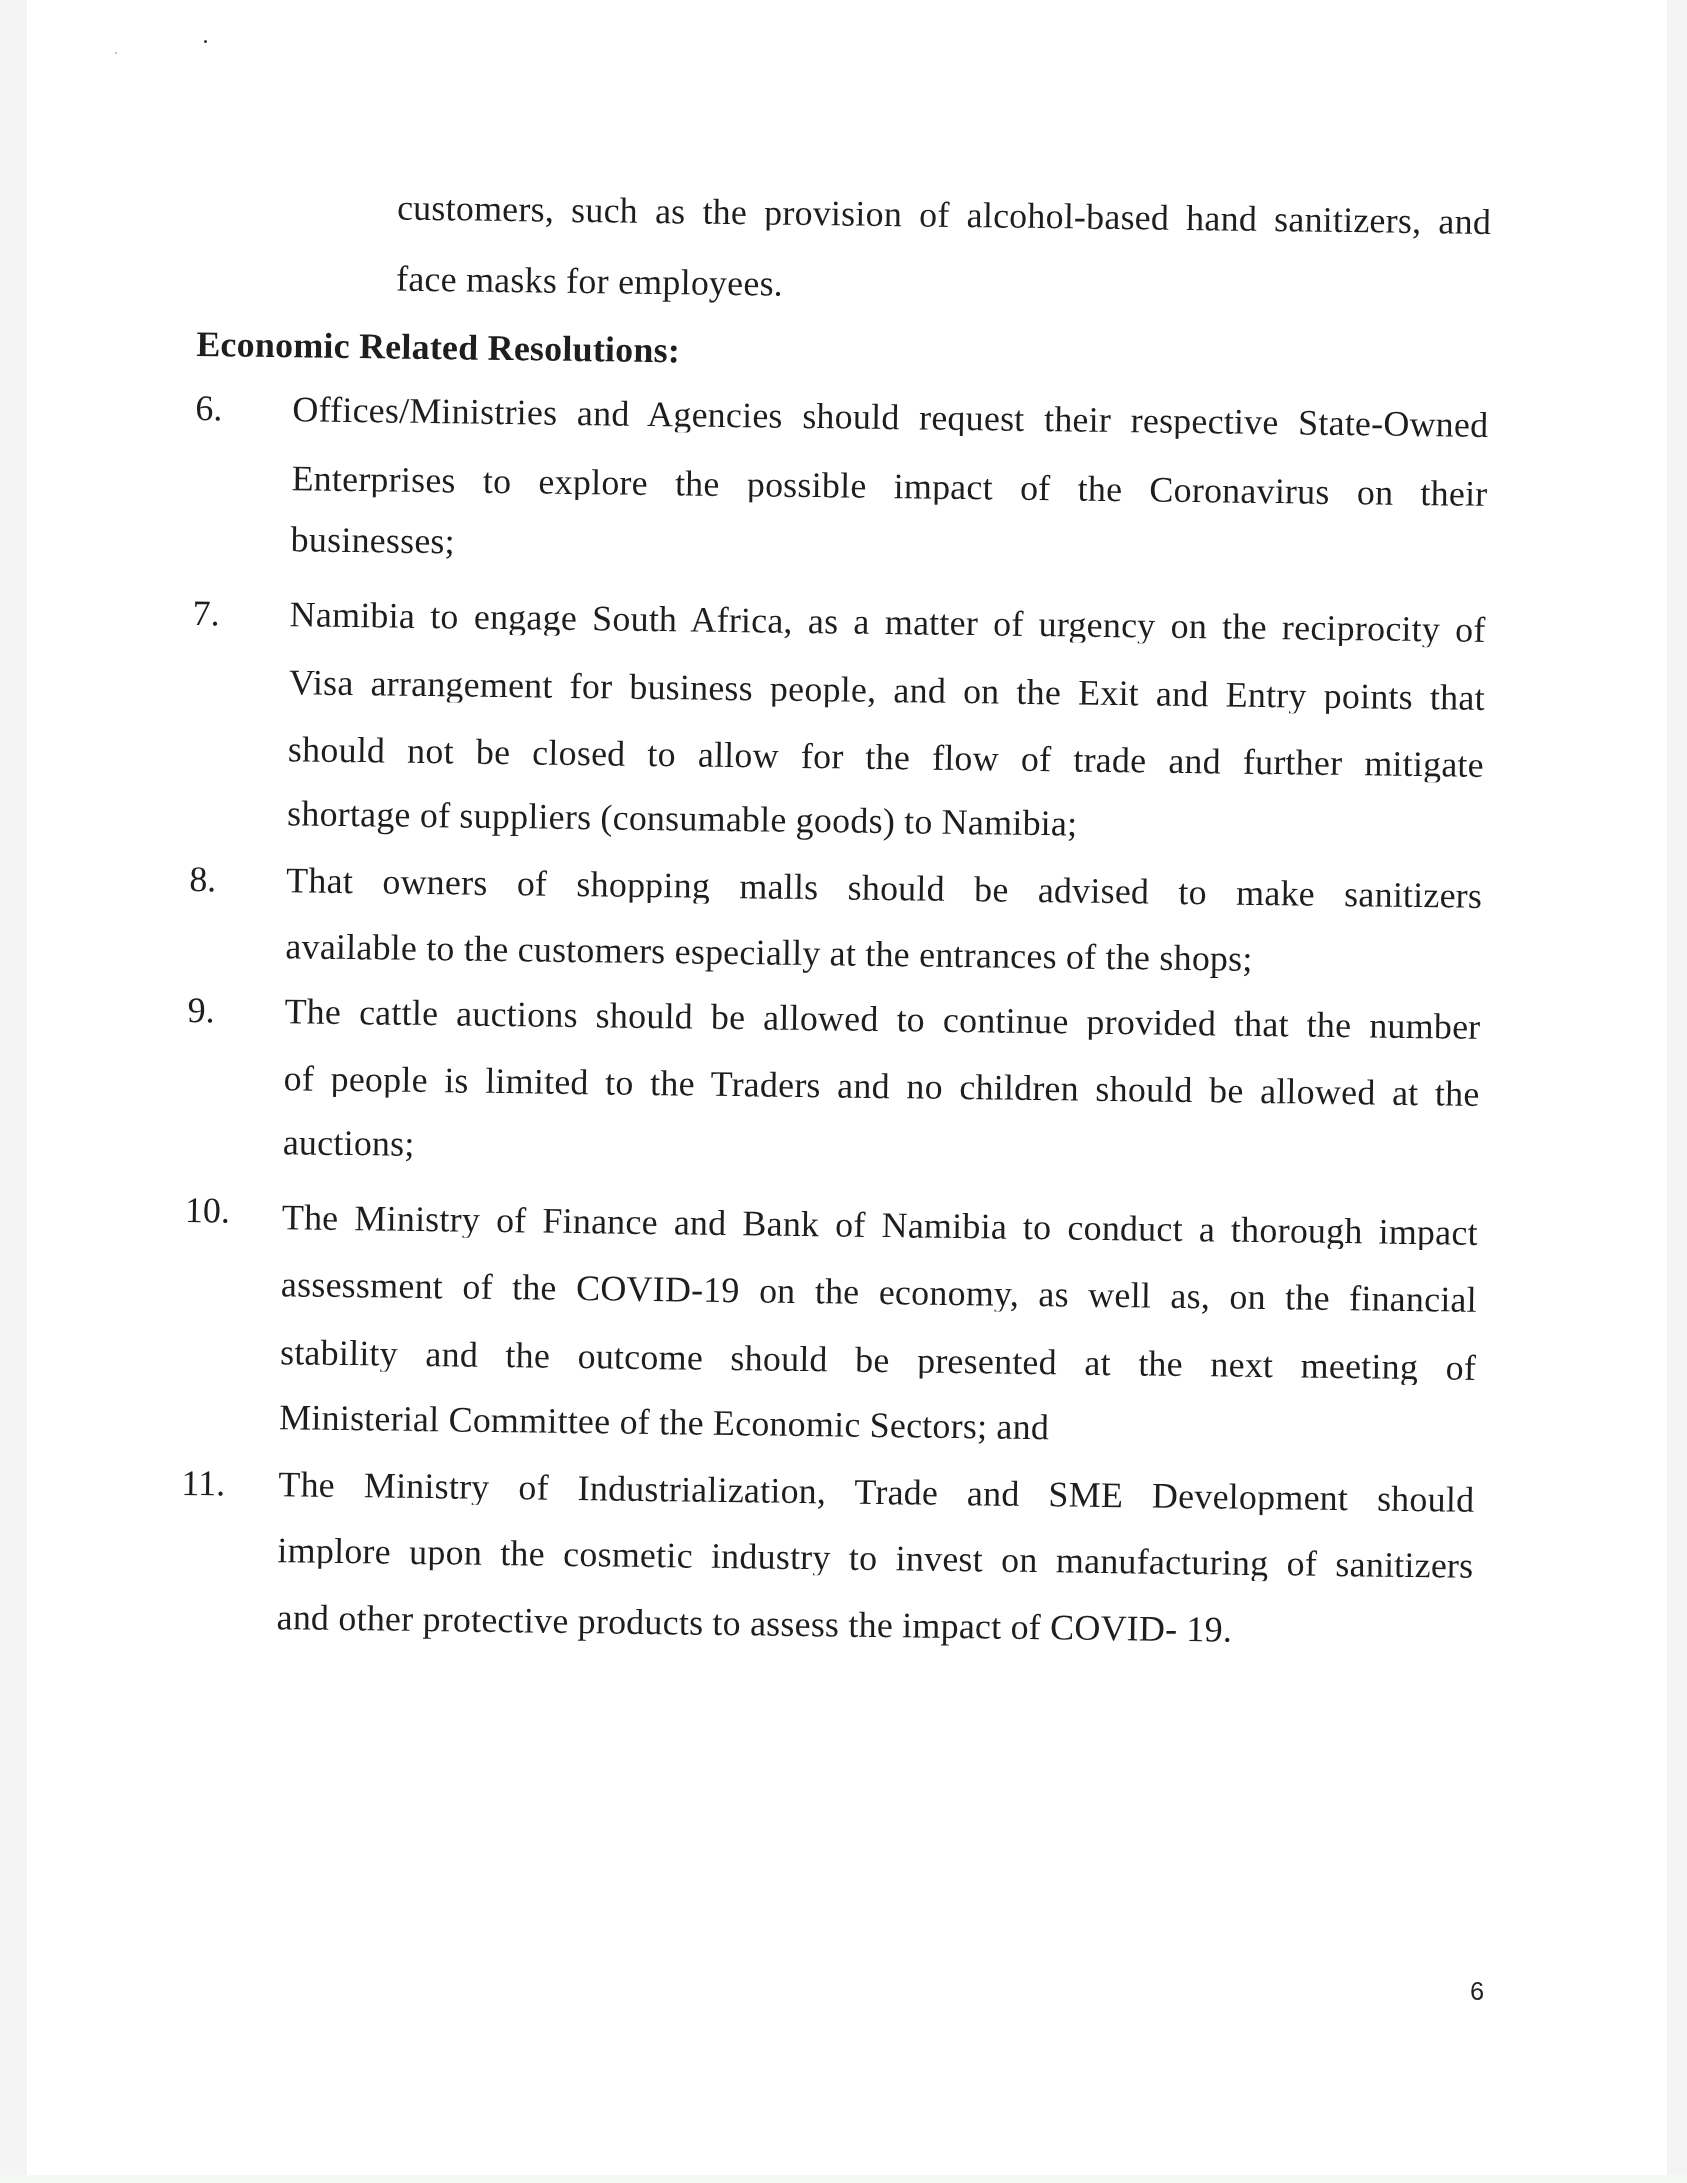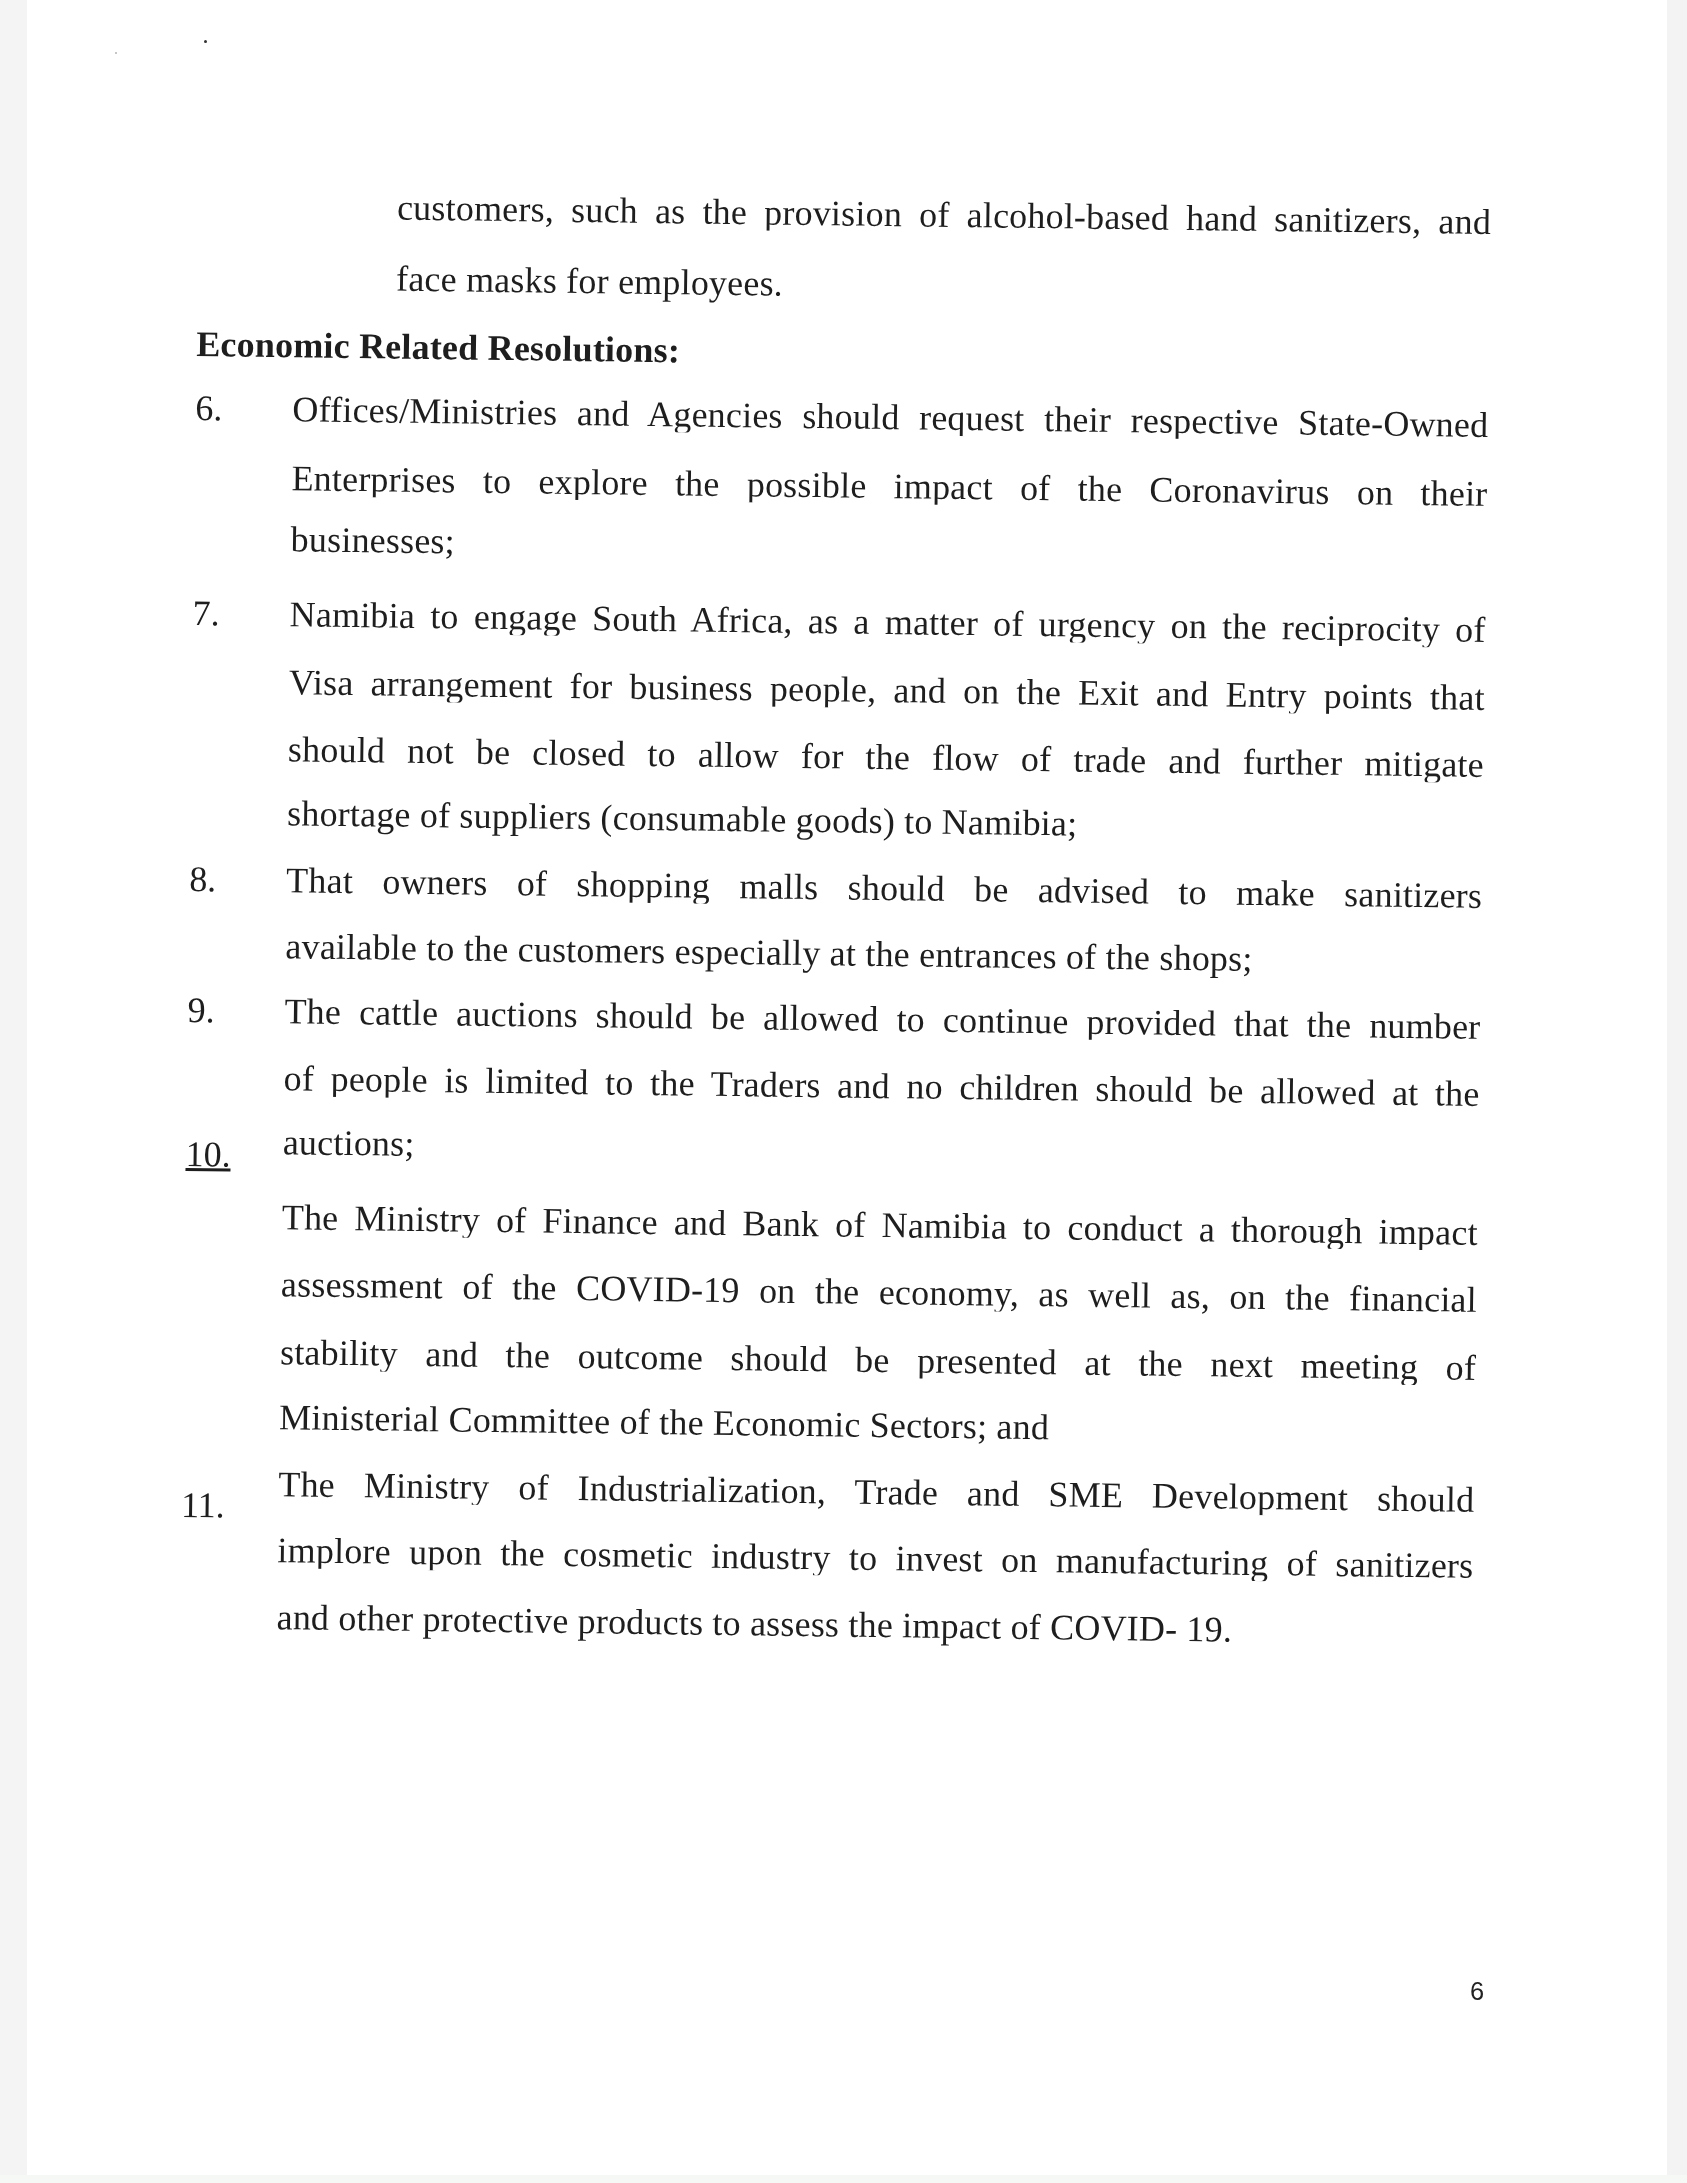--- a/index.html
+++ b/index.html
@@ -73,29 +73,29 @@
   </div>
 
   <div>
     <div class="num" style="top:992px;">9.</div>
     <div class="line just" style="left:295px; top:992px; width:1196px;">The cattle auctions should be allowed to continue provided that the number</div>
     <div class="line just" style="left:295px; top:1059px; width:1196px;">of people is limited to the Traders and no children should be allowed at the</div>
     <div class="line" style="left:295px; top:1123px;">auctions;</div>
   </div>
 
   <div>
-    <div class="num" style="top:1136px;text-decoration:underline;">10.</div>
+    <div class="num" style="top:1192px;">10.</div>
     <div class="line just" style="left:295px; top:1198px; width:1196px;">The Ministry of Finance and Bank of Namibia to conduct a thorough impact</div>
     <div class="line just" style="left:295px; top:1265px; width:1196px;">assessment of the COVID-19 on the economy, as well as, on the financial</div>
     <div class="line just" style="left:295px; top:1333px; width:1196px;">stability and the outcome should be presented at the next meeting of</div>
     <div class="line" style="left:295px; top:1398px;">Ministerial Committee of the Economic Sectors; and</div>
   </div>
 
   <div>
-    <div class="num" style="top:1465px;margin-top:22px;">11.</div>
+    <div class="num" style="top:1465px;">11.</div>
     <div class="line just" style="left:295px; top:1465px; width:1196px;">The Ministry of Industrialization, Trade and SME Development should</div>
     <div class="line just" style="left:295px; top:1531px; width:1196px;">implore upon the cosmetic industry to invest on manufacturing of sanitizers</div>
     <div class="line" style="left:295px; top:1598px;">and other protective products to assess the impact of COVID- 19.</div>
   </div>
 </div>
 
 <div class="page-num">6</div>
 
 
 </body></html>

